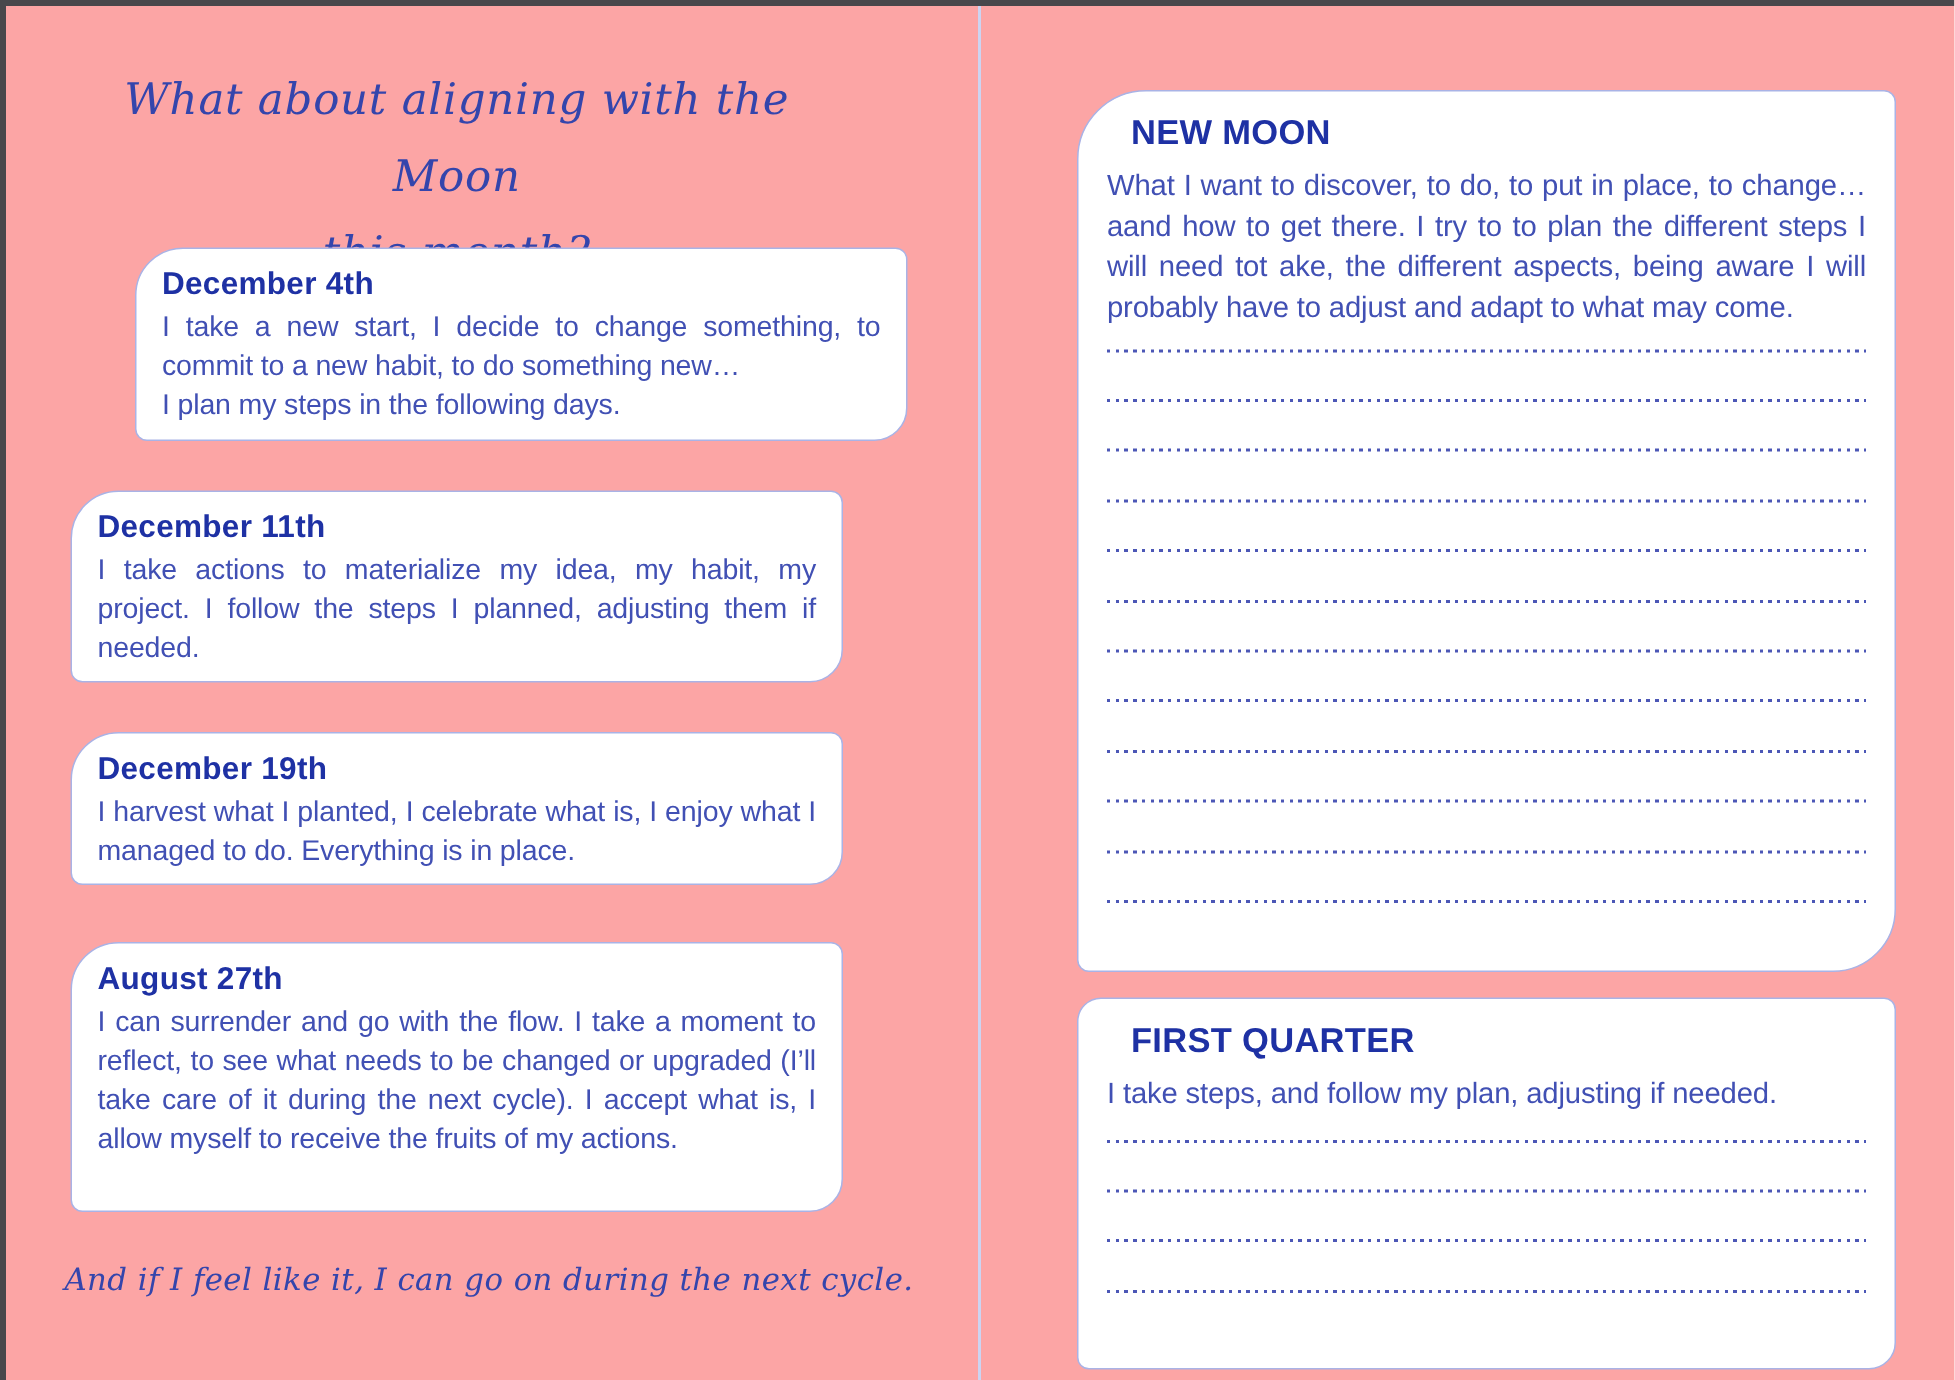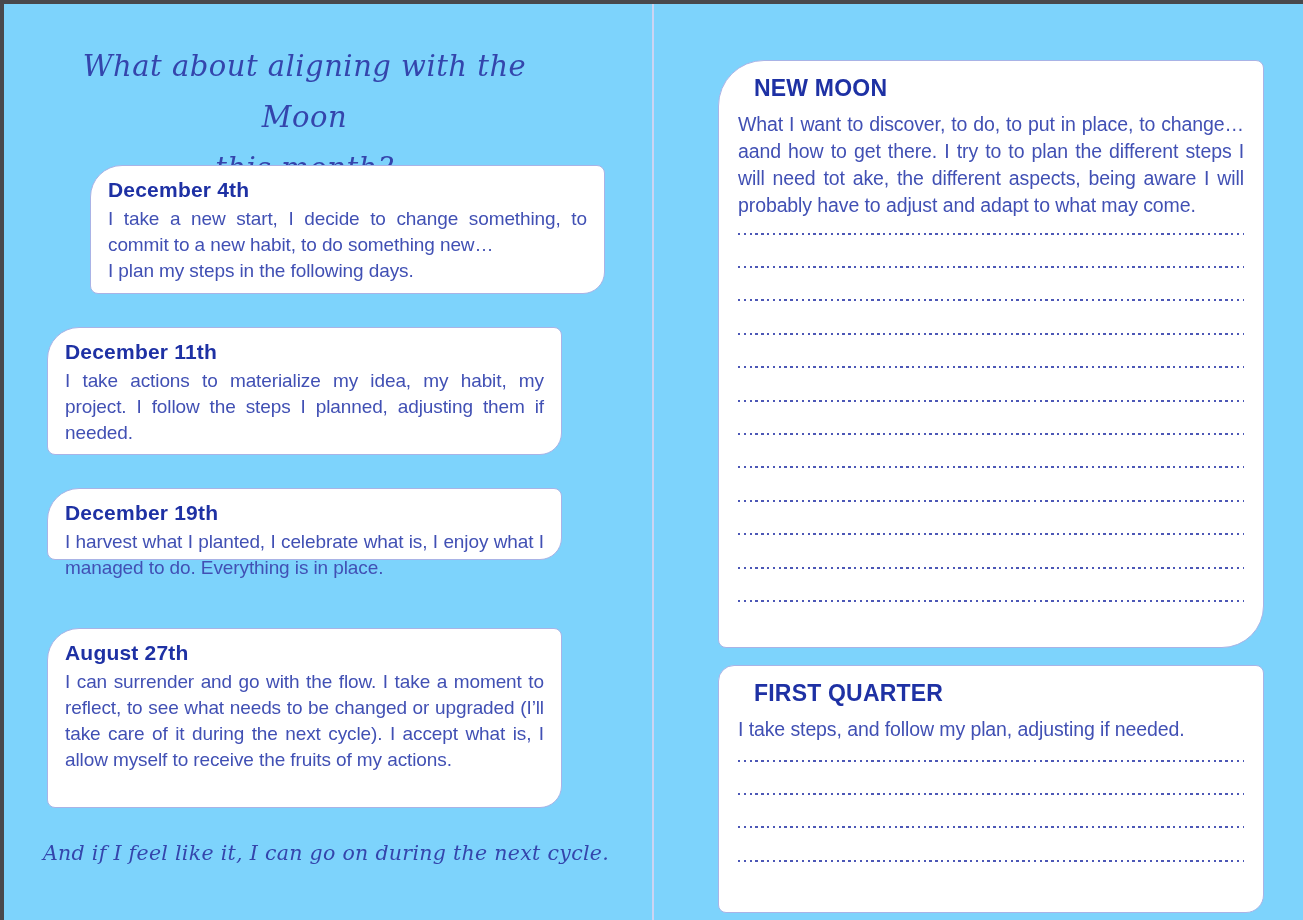--- a/index.html
+++ b/index.html
@@ -1,17 +1,17 @@
 <!DOCTYPE html>
 <html><head>
 <meta charset="utf-8">
 <style>
   html,body{margin:0;padding:0;background:#ffffff;}
   .screen{
-    position:relative;width:1303px;height:920px;background:#7dd3fc;
+    position:relative;width:1303px;height:920px;background:#fca5a5;
     font-family:"Liberation Sans",sans-serif;overflow:hidden;
   }
   .top-edge{position:absolute;top:0;left:0;width:1303px;height:4px;background:#48484c;}
   .left-edge{position:absolute;top:0;left:0;width:4px;height:920px;background:#48484c;}
   .divider{position:absolute;top:4px;left:652px;width:2px;height:916px;background:#ccd4f2;}
 
   .page{position:absolute;top:0;height:920px;}
   .page.left{left:0;width:652px;}
   .page.right{left:652px;width:651px;}
 
@@ -31,21 +31,21 @@
   }
 
   
   .card{
     position:absolute;box-sizing:border-box;background:#ffffff;
     border:1.5px solid #a9b3e6;
   }
   .dec-card{left:47px;width:515px;border-radius:32px 8px 22px 8px;padding:12px 17px 0 17px;}
   .dec-1{top:165px;height:129px;margin-left:43px;}
   .dec-2{top:327px;height:128px;}
-  .dec-3{top:488px;height:72px;}
+  .dec-3{top:488px;height:102px;}
   .dec-4{top:628px;height:180px;}
 
   .card h2{
     margin:0 0 4px 0;font-size:21px;font-weight:bold;color:#1e31a4;
     letter-spacing:0.2px;line-height:24px;
   }
   .card p{
     margin:0;font-size:19px;line-height:26px;color:#4150b4;
     text-align:justify;letter-spacing:-0.1px;
   }

